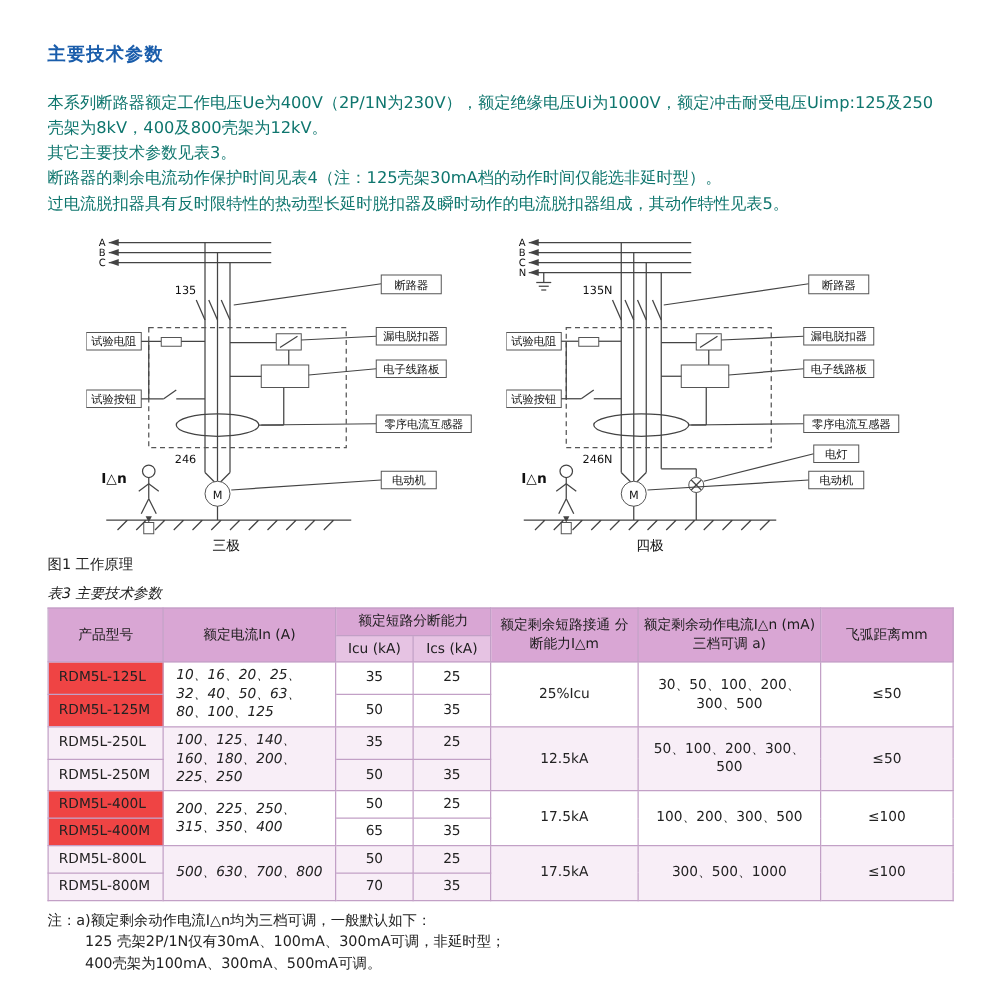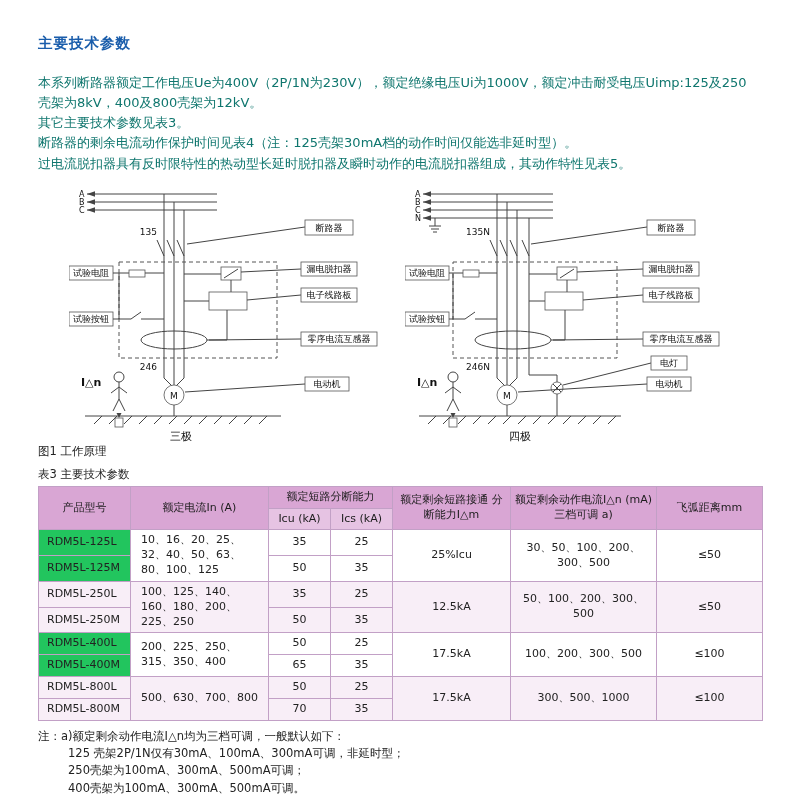--- a/index.html
+++ b/index.html
@@ -18,29 +18,29 @@
   svg .dash { stroke:#555; stroke-width:1; fill:none; stroke-dasharray:4 3; }
   svg .box  { stroke:#555; fill:#fff; stroke-width:0.8; }
   svg .fillp{ fill:#444; stroke:none; }
   svg text  { font-size:9px; fill:#111; }
   svg text.sm  { font-size:8px; }
   svg text.big { font-size:11px; }
   svg text.bold{ font-weight:bold; }
   svg text.mid { text-anchor:middle; }
   svg text.end { text-anchor:end; }
 
-  .table-title { font-size:11.5px; margin:8px 0 4px 0; }
+  .table-title { font-size:11.5px; margin:8px 0 4px 0;font-style:italic; }
   table.tbl { border-collapse:collapse; width:724px; table-layout:fixed;border-radius:11px; }
   .tbl th, .tbl td { border:1px solid #c2a0c6; font-size:11px; padding:3px 4px; text-align:center; vertical-align:middle; line-height:1.35; }
   .tbl thead th { background:#d9a6d4; font-weight:normal; color:#1c1c1c; }
   .tbl thead tr.sub th { background:#e6c3e3; }
   .tbl td { background:#fff; }
   .tbl tr.alt td { background:#f8eef7; }
-  .tbl td.model { background:#22c55e; text-align:left; padding-left:8px; white-space:nowrap; }
-  .tbl td.cur { text-align:left; padding-left:10px; }
+  .tbl td.model { background:#ef4444; text-align:left; padding-left:8px; white-space:nowrap; }
+  .tbl td.cur { text-align:left; padding-left:10px;font-style:italic; }
 
   .notes { margin-top:7px; font-size:11.5px; line-height:1.5; }
   .notes .indent { padding-left:30px; }
 </style>
 </head>
 <body>
 
 <div class="page">
 
   <div class="page-title">主要技术参数</div>
@@ -412,17 +412,16 @@
         <td class="model">RDM5L-800M</td>
         <td>70</td>
         <td>35</td>
       </tr>
     </tbody>
   </table>
 
   <div class="notes">
     <p>注：a)额定剩余动作电流I△n均为三档可调，一般默认如下：</p>
     <p class="indent">125 壳架2P/1N仅有30mA、100mA、300mA可调，非延时型；</p>
-    <p class="indent">250壳架为100mA、300mA、500mA可调；</p>
     <p class="indent">400壳架为100mA、300mA、500mA可调。</p>
   </div>
 
 </div>
 
 </body></html>

